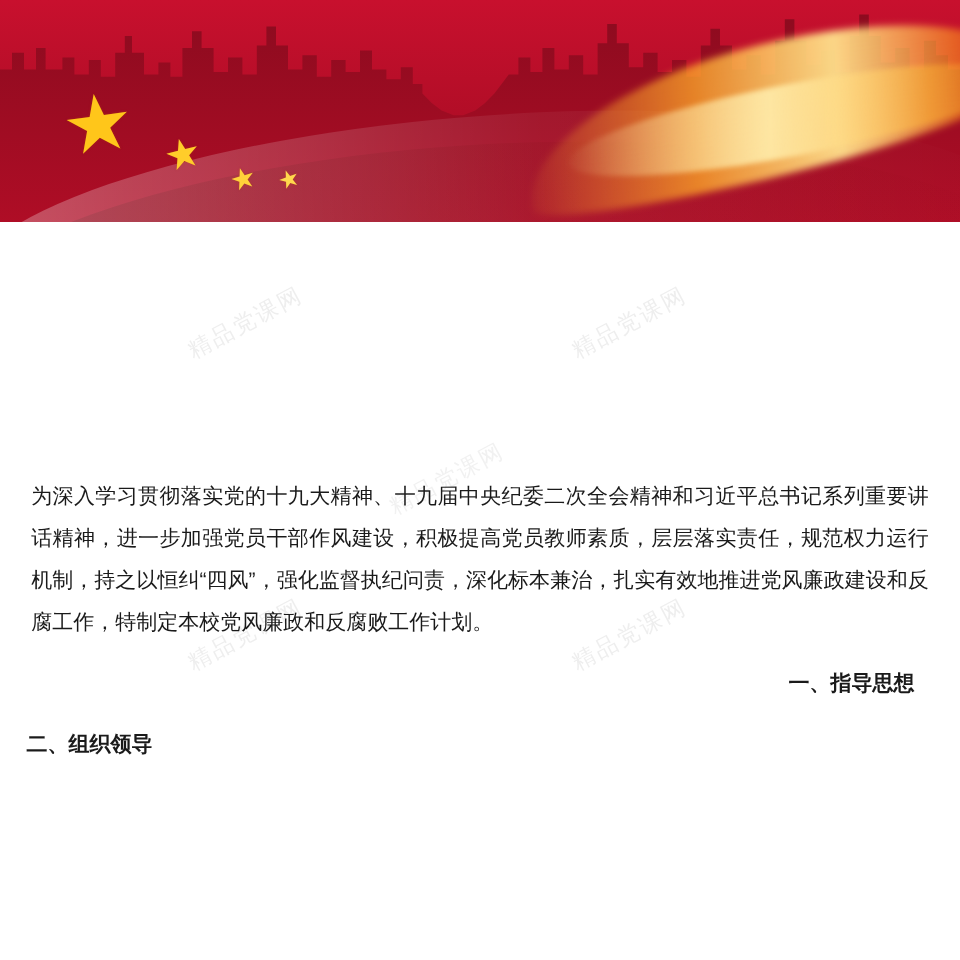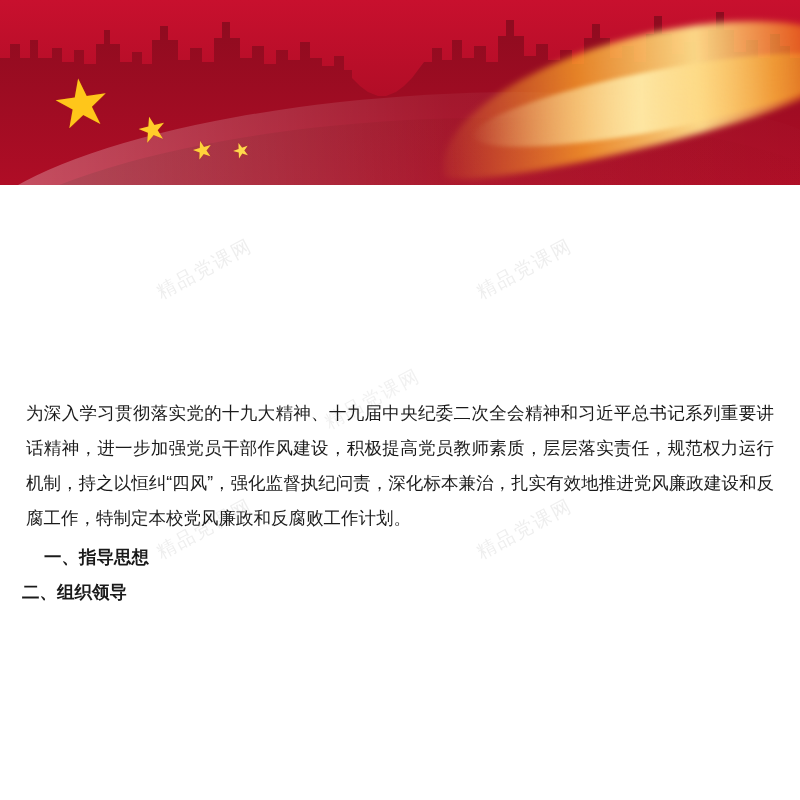--- a/index.html
+++ b/index.html
@@ -128,22 +128,23 @@
     color: #1a1a1a;
     font-family: "Liberation Sans", sans-serif;
   }
   .para {
     text-align: justify;
     margin: 4px;
     text-indent: 0;
   }
   .heading {
     font-weight: bold;
-    margin: 0;
+    margin: 16px;
     text-indent: 22px;
+    text-align: right;
   }
   .heading-tight {
     font-weight: bold;
     margin: 0;
     text-indent: 0;
   }
 </style>
 </head>
 <body>
 

